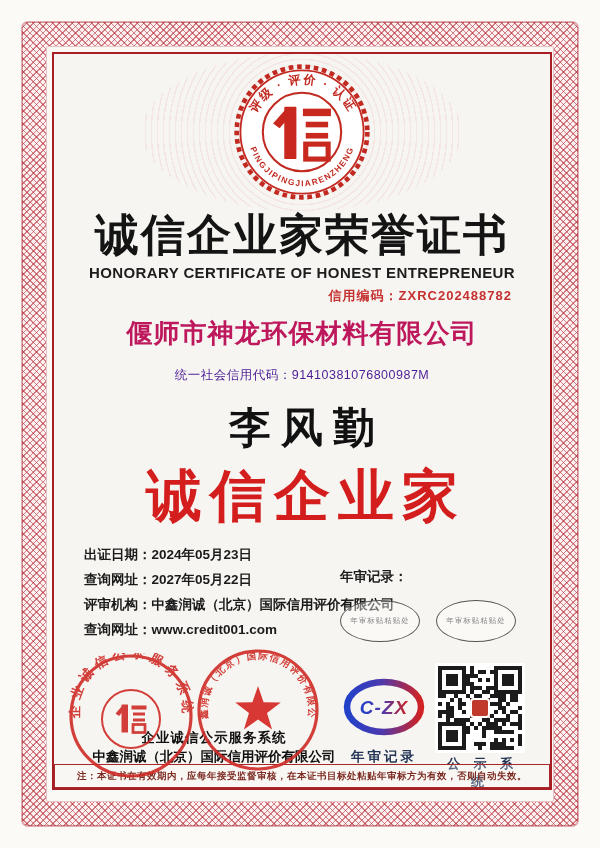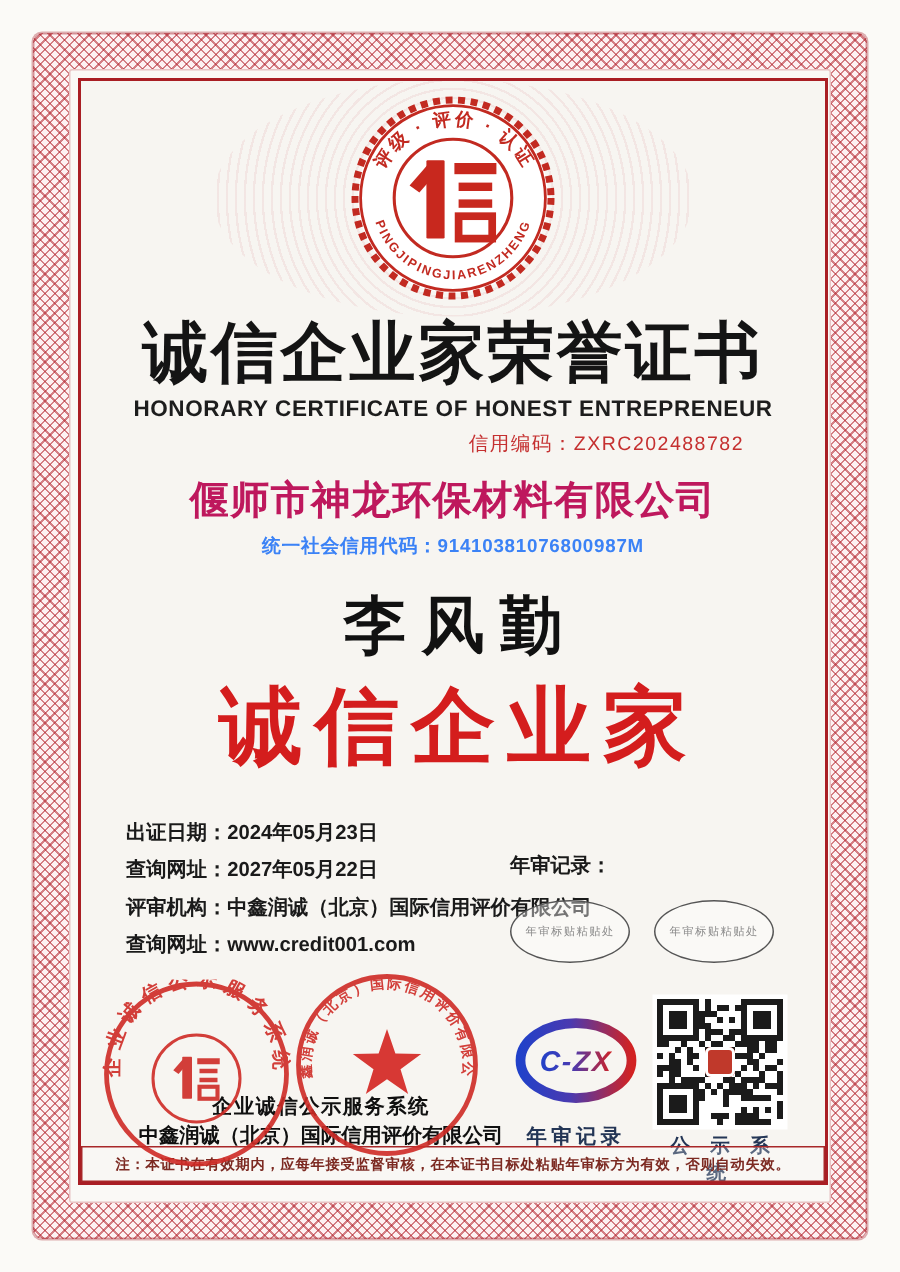--- a/index.html
+++ b/index.html
@@ -38,23 +38,23 @@
     background:repeating-radial-gradient(circle, rgba(205,95,105,.10) 0 1.5px, rgba(0,0,0,0) 1.5px 6px);
   }
   .badge-svg{position:relative;}
   
   .title{
     margin-top:8px;font-size:44px;line-height:52px;font-weight:bold;
     letter-spacing:2px;color:#141414;
     font-family:"Liberation Serif","DejaVu Serif",serif;
   }
   .subtitle{margin-top:2px;font-size:15px;line-height:18px;font-weight:bold;color:#1d1d1d;letter-spacing:.4px;}
-  .credit-code{margin-top:5px;padding-right:56px;text-align:right;font-size:13px;font-weight:normal;color:#c53030;letter-spacing:1px;}
+  .credit-code{margin-top:5px;padding-right:40px;text-align:right;font-size:13px;font-weight:bold;color:#c53030;letter-spacing:1px;}
   .company{margin-top:12px;font-size:26px;line-height:32px;font-weight:bold;color:#be185d;letter-spacing:1px;}
-  .uscc{margin-top:7px;font-size:12.5px;font-weight:bold;color:#3b82f6;letter-spacing:.5px;}
+  .uscc{margin-top:18px;font-size:12.5px;font-weight:normal;color:#4c1d95;letter-spacing:.5px;}
   .person{margin-top:18px;font-size:42px;line-height:52px;font-weight:bold;color:#111;letter-spacing:10px;text-indent:10px;}
   .honor{margin-top:8px;font-size:56px;line-height:68px;font-weight:900;color:#d41d1d;letter-spacing:8px;text-indent:8px;
     font-family:"Liberation Serif","DejaVu Serif",serif;}
   
   .fields{position:absolute;left:32px;top:494px;text-align:left;}
   .field-row{font-size:13.5px;line-height:17px;margin-bottom:8px;font-weight:bold;color:#1a1a1a;white-space:nowrap;}
   .review{position:absolute;left:288px;top:516px;text-align:left;}
   .review-label{font-size:13.5px;font-weight:bold;color:#1a1a1a;}
   .ovals{display:flex;gap:16px;margin-top:14px;}
   .oval{

